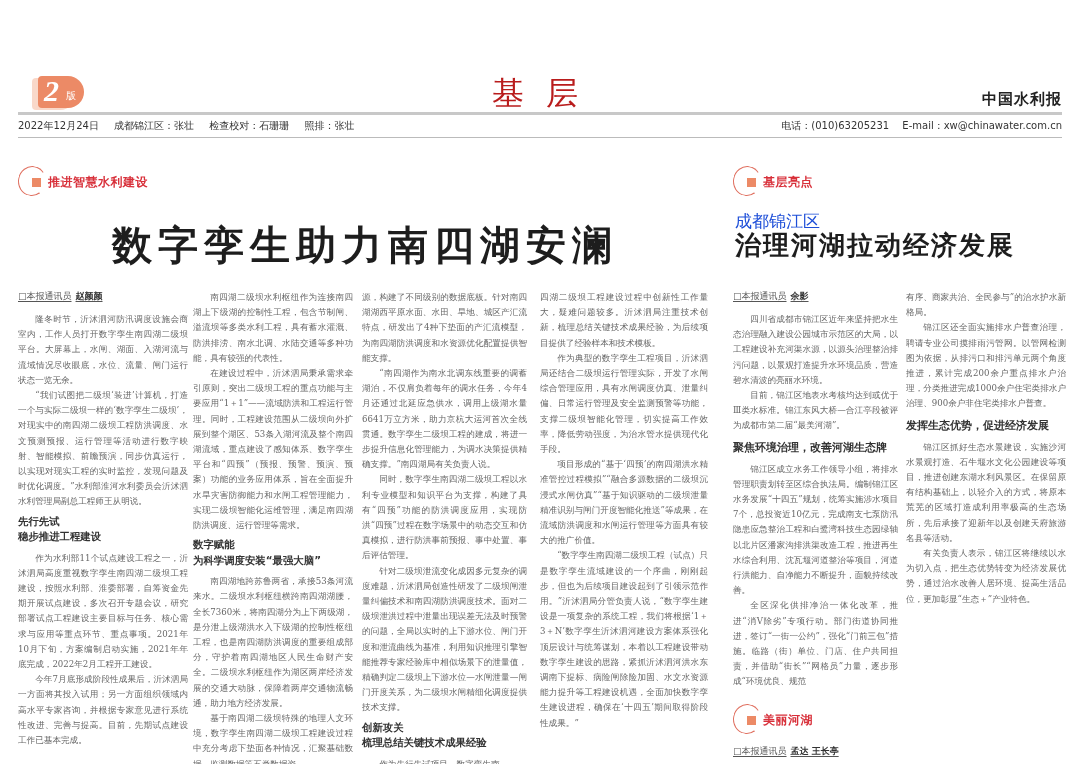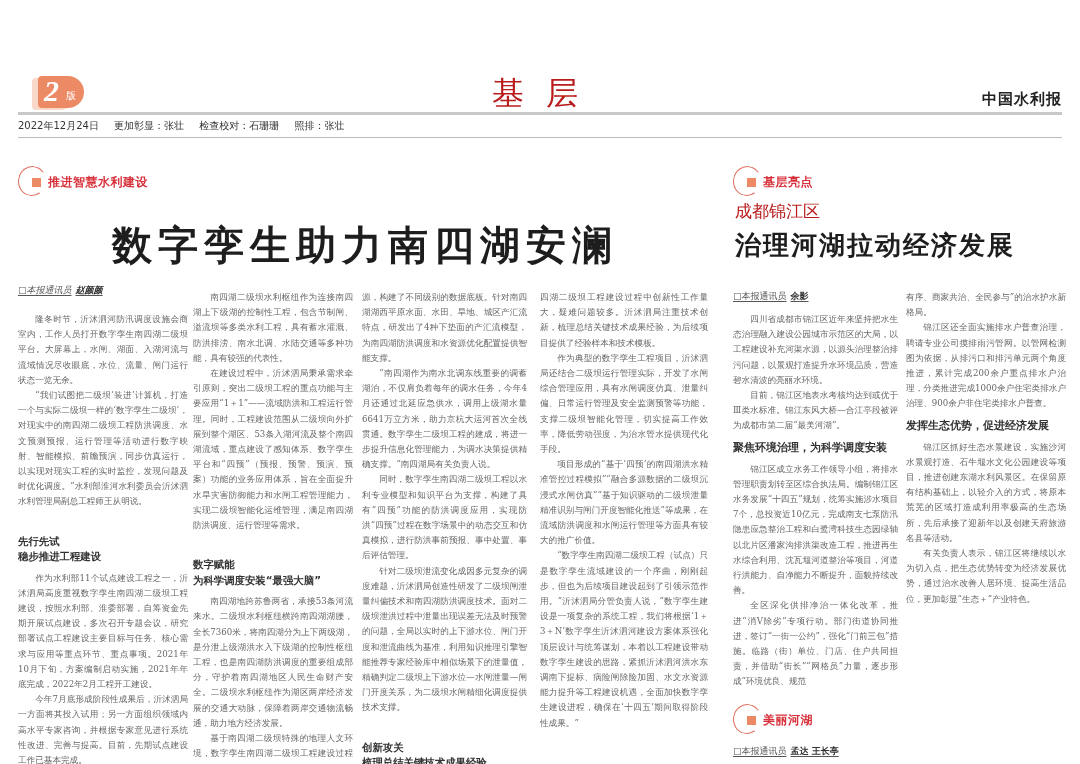--- a/index.html
+++ b/index.html
@@ -24,29 +24,29 @@
   .infobar .right span { margin-left: 10px; }
   .rule-bottom { position: absolute; left: 18px; top: 137px; width: 1044px; height: 1px; background: #bbb; }
 
   .column-tag { position: absolute; height: 30px; }
   .column-tag .arc { position: absolute; left: 0; top: -4px; width: 28px; height: 30px; border: 1.5px solid #e07060; border-right-color: transparent; border-bottom-color: #e07060; border-radius: 50%; transform: rotate(10deg); }
   .column-tag .sq { position: absolute; left: 14px; top: 8px; width: 9px; height: 9px; background: #ec8a66; }
   .column-tag .txt { position: absolute; left: 30px; top: 4px; font: bold 12px "DejaVu Sans", sans-serif; color: #d8303a; white-space: nowrap; letter-spacing: 0.5px; }
 
   .headline-main { position: absolute; left: 112px; top: 218px; font: bold 40px "DejaVu Sans", sans-serif; color: #1d1d1d; letter-spacing: 6px; white-space: nowrap; }
 
-  .sub-pre { position: absolute; left: 735px; top: 200px; font: 17px "DejaVu Serif", serif; color: #b91c1c; }
+  .sub-pre { position: absolute; left: 735px; top: 210px; font: 17px "DejaVu Serif", serif; color: #1d4ed8; }
   .headline-right { position: absolute; left: 735px; top: 228px; font: bold 26px "DejaVu Serif", serif; color: #1d1d1d; letter-spacing: 2px; white-space: nowrap; }
 
   .byline { position: absolute; font: 9px "DejaVu Sans", sans-serif; color: #555; text-decoration: underline; text-underline-offset: 2px; white-space: nowrap; }
   .byline b { font-weight: bold; color: #333; margin-left: 4px; }
 
   .col { position: absolute; font-size: 8.6px; line-height: 15.2px; color: #666; text-align: justify; }
   .col p { text-indent: 2em; }
-  .col h4 { font: bold 10.4px "DejaVu Sans", sans-serif; color: #333; line-height: 15.5px; margin-top: 24px; }
+  .col h4 { font: bold 10.4px "DejaVu Sans", sans-serif; color: #333; line-height: 15.5px; margin-top: 4px; }
   .col h4 + h4 { margin-top: 0; }
   .col h4.last { margin-bottom: 6px; }
   .col h5 { font: bold 11px "DejaVu Sans", sans-serif; color: #333; line-height: 16px; margin: 6px 0 6px; }
 </style>
 </head>
 <body>
 
 <div class="masthead">
   <div class="page-badge">
     <div class="shadow"></div>
@@ -54,36 +54,40 @@
       <span class="num">2</span>
       <span class="ban">版</span>
     </div>
   </div>
   <div class="section-name">基层</div>
   <div class="paper-name">中国水利报</div>
   <div class="rule-top"></div>
   <div class="infobar">
     <div class="left">
       <span>2022年12月24日</span>
-      <span>更加彰显：张壮</span>
+      <span>成都锦江区：张壮</span>
       <span>检查校对：石珊珊</span>
       <span>照排：张壮</span>
+    </div>
+    <div class="right">
+      <span>电话：(010)63205231</span>
+      <span>E-mail：xw@chinawater.com.cn</span>
     </div>
   </div>
   <div class="rule-bottom"></div>
 </div>
 
 <div class="column-tag" style="left:18px; top:170px;">
   <div class="arc"></div>
   <div class="sq"></div>
   <div class="txt">推进智慧水利建设</div>
 </div>
 <div class="headline-main">数字孪生助力南四湖安澜</div>
 
-<div class="byline" style="left:18px; top:284px;font-style:italic;">
+<div class="byline" style="left:18px; top:290px;">
   <span>□本报通讯员</span><b>赵颜颜</b>
 </div>
 
 <div class="col" style="left:18px; top:312px; width:170px;">
   <p>隆冬时节，沂沭泗河防汛调度设施会商室内，工作人员打开数字孪生南四湖二级坝平台。大屏幕上，水闸、湖面、入湖河流与流域情况尽收眼底，水位、流量、闸门运行状态一览无余。</p>
   <p>“我们试图把二级坝‘装进’计算机，打造一个与实际二级坝一样的‘数字孪生二级坝’，对现实中的南四湖二级坝工程防洪调度、水文预测预报、运行管理等活动进行数字映射、智能模拟、前瞻预演，同步仿真运行，以实现对现实工程的实时监控，发现问题及时优化调度。”水利部淮河水利委员会沂沭泗水利管理局副总工程师王从明说。</p>
   <h4>先行先试</h4>
   <h4 class="last">稳步推进工程建设</h4>
   <p>作为水利部11个试点建设工程之一，沂沭泗局高度重视数字孪生南四湖二级坝工程建设，按照水利部、淮委部署，自筹资金先期开展试点建设，多次召开专题会议，研究部署试点工程建设主要目标与任务、核心需求与应用等重点环节、重点事项。2021年10月下旬，方案编制启动实施，2021年年底完成，2022年2月工程开工建设。</p>
   <p>今年7月底形成阶段性成果后，沂沭泗局一方面将其投入试用；另一方面组织领域内高水平专家咨询，并根据专家意见进行系统性改进、完善与提高。目前，先期试点建设工作已基本完成。</p>
@@ -123,21 +127,21 @@
 <div class="sub-pre">成都锦江区</div>
 <div class="headline-right">治理河湖拉动经济发展</div>
 
 <div class="byline" style="left:733px; top:290px;">
   <span>□本报通讯员</span><b>余影</b>
 </div>
 
 <div class="col" style="left:733px; top:312px; width:165px;">
   <p>四川省成都市锦江区近年来坚持把水生态治理融入建设公园城市示范区的大局，以工程建设补充河渠水源，以源头治理整治排污问题，以景观打造提升水环境品质，营造碧水清波的亮丽水环境。</p>
   <p>目前，锦江区地表水考核均达到或优于Ⅲ类水标准。锦江东风大桥—合江亭段被评为成都市第二届“最美河湖”。</p>
-  <h5>聚焦环境治理，为科学调度安装</h5>
+  <h5>聚焦环境治理，改善河湖生态牌</h5>
   <p>锦江区成立水务工作领导小组，将排水管理职责划转至区综合执法局。编制锦江区水务发展“十四五”规划，统筹实施涉水项目7个，总投资近10亿元，完成南支七泵防汛隐患应急整治工程和白鹭湾科技生态园绿轴以北片区潘家沟排洪渠改造工程，推进再生水综合利用、沈瓦堰河道整治等项目，河道行洪能力、自净能力不断提升，面貌持续改善。</p>
   <p>全区深化供排净治一体化改革，推进“消V除劣”专项行动。部门街道协同推进，签订“一街一公约”，强化“门前三包”措施。临路（街）单位、门店、住户共同担责，并借助“街长”“网格员”力量，逐步形成“环境优良、规范</p>
 </div>
 
 <div class="col" style="left:906px; top:290px; width:160px;">
   <p style="text-indent:0">有序、商家共治、全民参与”的治水护水新格局。</p>
   <p>锦江区还全面实施排水户普查治理，聘请专业公司摸排雨污管网。以管网检测图为依据，从排污口和排污单元两个角度推进，累计完成200余户重点排水户治理，分类推进完成1000余户住宅类排水户治理、900余户非住宅类排水户普查。</p>
   <h5>发挥生态优势，促进经济发展</h5>
   <p>锦江区抓好生态水景建设，实施沙河水景观打造、石牛堰水文化公园建设等项目，推进创建东湖水利风景区。在保留原有结构基础上，以轻介入的方式，将原本荒芜的区域打造成利用率极高的生态场所，先后承接了迎新年以及创建天府旅游名县等活动。</p>
   <p>有关负责人表示，锦江区将继续以水为切入点，把生态优势转变为经济发展优势，通过治水改善人居环境、提高生活品位，更加彰显“生态＋”产业特色。</p>

